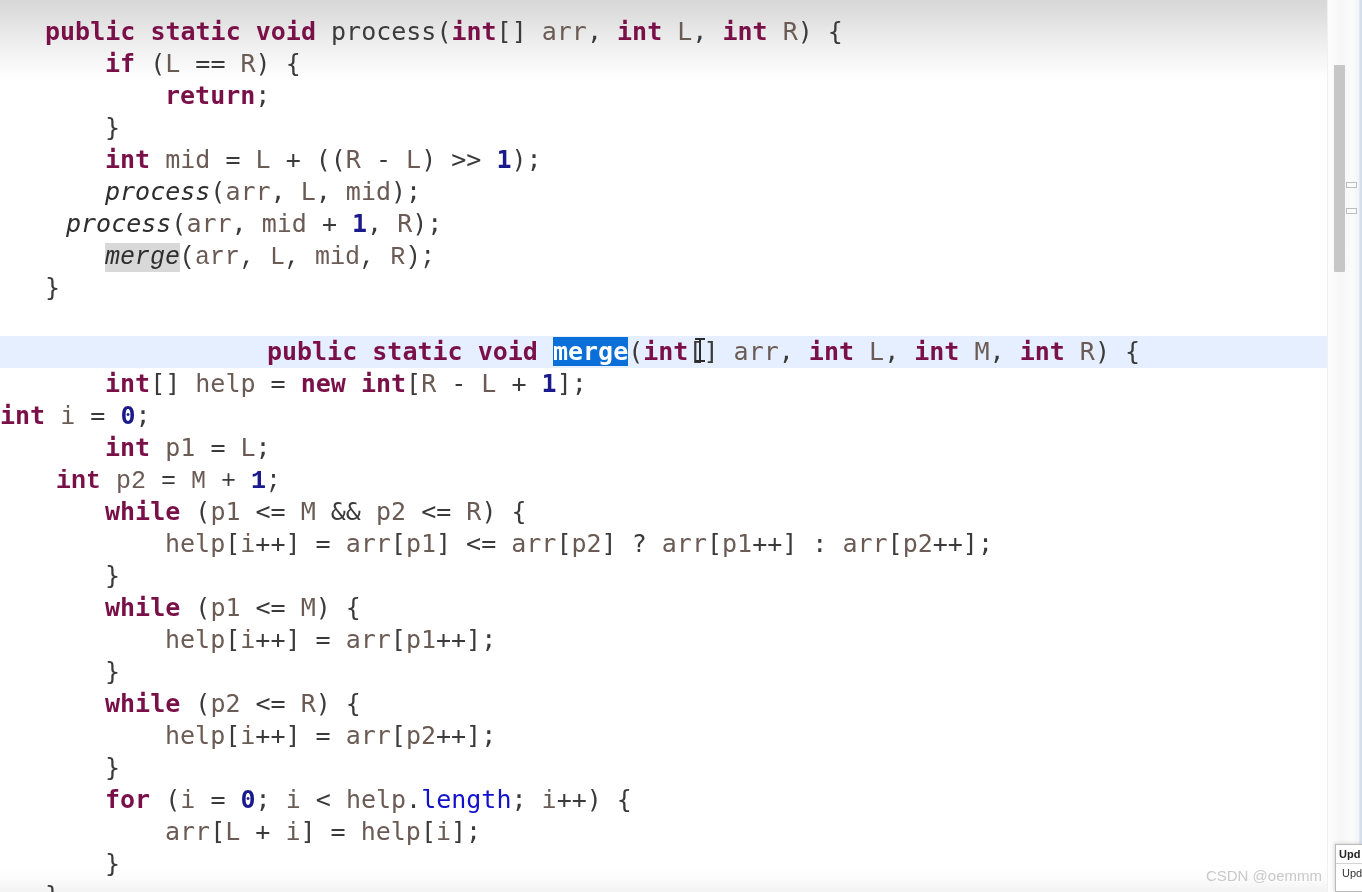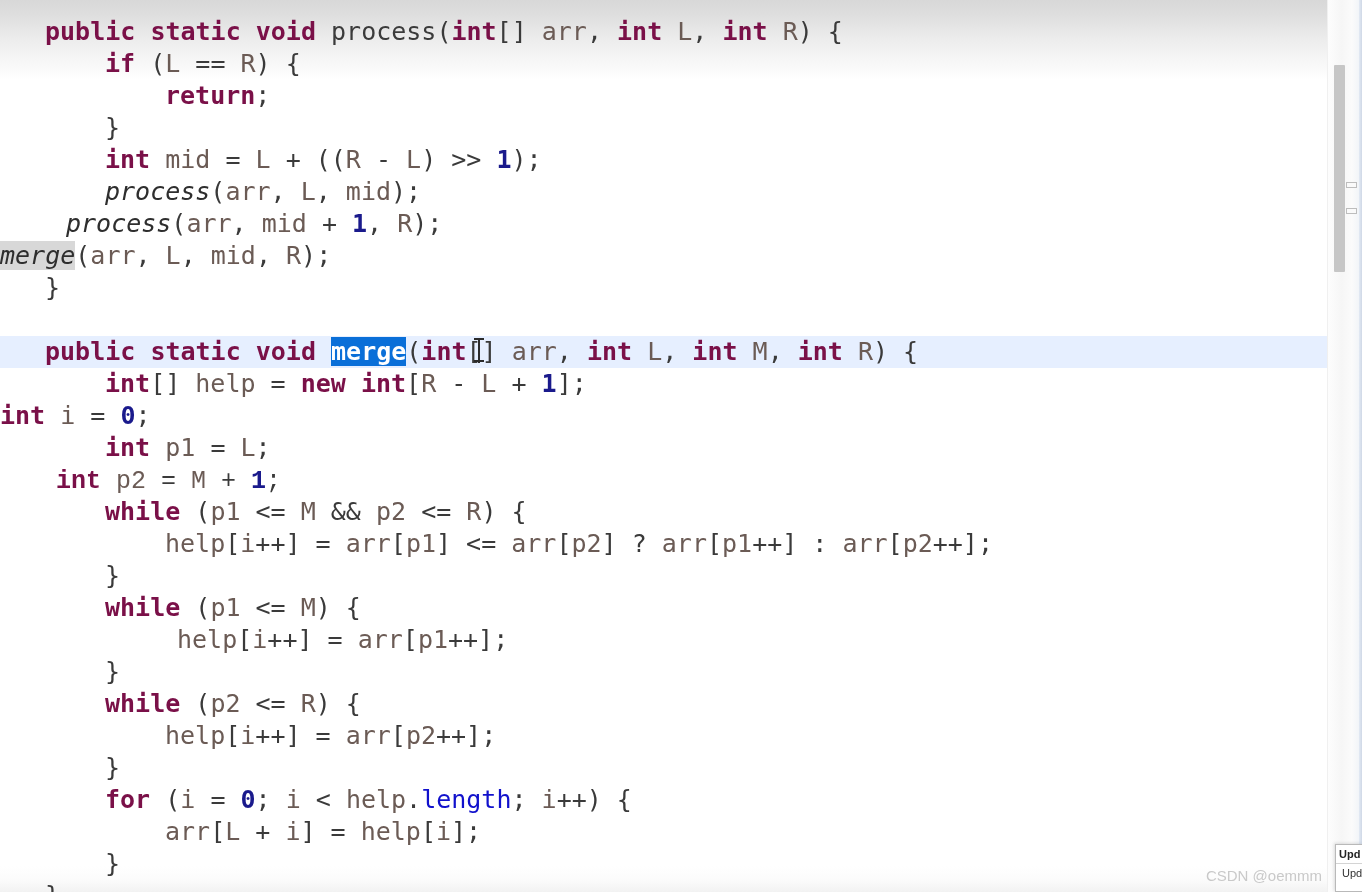--- a/index.html
+++ b/index.html
@@ -58,20 +58,21 @@
     font-size: 25px;
     white-space: pre;
     letter-spacing: 0px;
     color: #3a3a3a;
   }
   .code-line .txt { position: relative; z-index: 2; }
 
   
   .code-line.current {
     background: #e6efff;
+    text-align: center;
   }
   .code-line.current::after {
     content: "";
     position: absolute;
     right: 0; top: 0;
     width: 34px; height: 100%;
     background: #ffffff;
     z-index: 1;
   }
 
@@ -209,33 +210,33 @@
   <div id="bottom-gradient"></div>
 
   <div id="code-area">
       <div class="code-line"><span class="txt" style="padding-left: 45px;"><span class="kw">public</span><span class="punc"> </span><span class="kw">static</span><span class="punc"> </span><span class="kw">void</span><span class="punc"> </span><span class="ident">process</span><span class="punc">(</span><span class="kw">int</span><span class="punc">[] </span><span class="var">arr</span><span class="punc">, </span><span class="kw">int</span><span class="punc"> </span><span class="var">L</span><span class="punc">, </span><span class="kw">int</span><span class="punc"> </span><span class="var">R</span><span class="punc">) {</span></span></div>
       <div class="code-line"><span class="txt" style="padding-left: 105px;"><span class="kw">if</span><span class="punc"> (</span><span class="var">L</span><span class="punc"> == </span><span class="var">R</span><span class="punc">) {</span></span></div>
       <div class="code-line"><span class="txt" style="padding-left: 165px;"><span class="kw">return</span><span class="punc">;</span></span></div>
       <div class="code-line"><span class="txt" style="padding-left: 105px;"><span class="punc">}</span></span></div>
       <div class="code-line"><span class="txt" style="padding-left: 105px;"><span class="kw">int</span><span class="punc"> </span><span class="var">mid</span><span class="punc"> = </span><span class="var">L</span><span class="punc"> + ((</span><span class="var">R</span><span class="punc"> - </span><span class="var">L</span><span class="punc">) &gt;&gt; </span><span class="num">1</span><span class="punc">);</span></span></div>
       <div class="code-line"><span class="txt" style="padding-left: 105px;"><span class="mcall">process</span><span class="punc">(</span><span class="var">arr</span><span class="punc">, </span><span class="var">L</span><span class="punc">, </span><span class="var">mid</span><span class="punc">);</span></span></div>
       <div class="code-line"><span class="txt" style="padding-left: 66px;"><span class="mcall">process</span><span class="punc">(</span><span class="var">arr</span><span class="punc">, </span><span class="var">mid</span><span class="punc"> + </span><span class="num">1</span><span class="punc">, </span><span class="var">R</span><span class="punc">);</span></span></div>
-      <div class="code-line"><span class="txt" style=""><span class="mcall usage">merge</span><span class="punc">(</span><span class="var">arr</span><span class="punc">, </span><span class="var">L</span><span class="punc">, </span><span class="var">mid</span><span class="punc">, </span><span class="var">R</span><span class="punc">);</span></span></div>
+      <div class="code-line"><span class="txt" style="padding-left: 105px; font-family: Liberation Mono, monospace;"><span class="mcall usage">merge</span><span class="punc">(</span><span class="var">arr</span><span class="punc">, </span><span class="var">L</span><span class="punc">, </span><span class="var">mid</span><span class="punc">, </span><span class="var">R</span><span class="punc">);</span></span></div>
       <div class="code-line"><span class="txt" style="padding-left: 45px;"><span class="punc">}</span></span></div>
       <div class="code-line"><span class="txt" style="padding-left: 45px;">&nbsp;</span></div>
       <div class="code-line current"><span class="txt" style="padding-left: 45px;"><span class="kw">public</span><span class="punc"> </span><span class="kw">static</span><span class="punc"> </span><span class="kw">void</span><span class="punc"> </span><span class="sel">merge</span><span class="punc">(</span><span class="kw">int</span><span class="punc">[</span><span class="caret-ibeam"></span><span class="punc">] </span><span class="var">arr</span><span class="punc">, </span><span class="kw">int</span><span class="punc"> </span><span class="var">L</span><span class="punc">, </span><span class="kw">int</span><span class="punc"> </span><span class="var">M</span><span class="punc">, </span><span class="kw">int</span><span class="punc"> </span><span class="var">R</span><span class="punc">) {</span></span></div>
       <div class="code-line"><span class="txt" style="padding-left: 105px;"><span class="kw">int</span><span class="punc">[] </span><span class="var">help</span><span class="punc"> = </span><span class="kw">new</span><span class="punc"> </span><span class="kw">int</span><span class="punc">[</span><span class="var">R</span><span class="punc"> - </span><span class="var">L</span><span class="punc"> + </span><span class="num">1</span><span class="punc">];</span></span></div>
       <div class="code-line"><span class="txt" style=""><span class="kw">int</span><span class="punc"> </span><span class="var">i</span><span class="punc"> = </span><span class="num">0</span><span class="punc">;</span></span></div>
       <div class="code-line"><span class="txt" style="padding-left: 105px;"><span class="kw">int</span><span class="punc"> </span><span class="var">p1</span><span class="punc"> = </span><span class="var">L</span><span class="punc">;</span></span></div>
       <div class="code-line"><span class="txt" style="padding-left: 56px; font-family: Liberation Mono, monospace;"><span class="kw">int</span><span class="punc"> </span><span class="var">p2</span><span class="punc"> = </span><span class="var">M</span><span class="punc"> + </span><span class="num">1</span><span class="punc">;</span></span></div>
       <div class="code-line"><span class="txt" style="padding-left: 105px;"><span class="kw">while</span><span class="punc"> (</span><span class="var">p1</span><span class="punc"> &lt;= </span><span class="var">M</span><span class="punc"> &amp;&amp; </span><span class="var">p2</span><span class="punc"> &lt;= </span><span class="var">R</span><span class="punc">) {</span></span></div>
       <div class="code-line"><span class="txt" style="padding-left: 165px;"><span class="var">help</span><span class="punc">[</span><span class="var">i</span><span class="punc">++] = </span><span class="var">arr</span><span class="punc">[</span><span class="var">p1</span><span class="punc">] &lt;= </span><span class="var">arr</span><span class="punc">[</span><span class="var">p2</span><span class="punc">] ? </span><span class="var">arr</span><span class="punc">[</span><span class="var">p1</span><span class="punc">++] : </span><span class="var">arr</span><span class="punc">[</span><span class="var">p2</span><span class="punc">++];</span></span></div>
       <div class="code-line"><span class="txt" style="padding-left: 105px;"><span class="punc">}</span></span></div>
       <div class="code-line"><span class="txt" style="padding-left: 105px;"><span class="kw">while</span><span class="punc"> (</span><span class="var">p1</span><span class="punc"> &lt;= </span><span class="var">M</span><span class="punc">) {</span></span></div>
-      <div class="code-line"><span class="txt" style="padding-left: 165px; margin-left: 12px;"><span class="var">help</span><span class="punc">[</span><span class="var">i</span><span class="punc">++] = </span><span class="var">arr</span><span class="punc">[</span><span class="var">p1</span><span class="punc">++];</span></span></div>
+      <div class="code-line"><span class="txt" style="padding-left: 165px;"><span class="var">help</span><span class="punc">[</span><span class="var">i</span><span class="punc">++] = </span><span class="var">arr</span><span class="punc">[</span><span class="var">p1</span><span class="punc">++];</span></span></div>
       <div class="code-line"><span class="txt" style="padding-left: 105px;"><span class="punc">}</span></span></div>
       <div class="code-line"><span class="txt" style="padding-left: 105px;"><span class="kw">while</span><span class="punc"> (</span><span class="var">p2</span><span class="punc"> &lt;= </span><span class="var">R</span><span class="punc">) {</span></span></div>
       <div class="code-line"><span class="txt" style="padding-left: 165px;"><span class="var">help</span><span class="punc">[</span><span class="var">i</span><span class="punc">++] = </span><span class="var">arr</span><span class="punc">[</span><span class="var">p2</span><span class="punc">++];</span></span></div>
       <div class="code-line"><span class="txt" style="padding-left: 105px;"><span class="punc">}</span></span></div>
       <div class="code-line"><span class="txt" style="padding-left: 105px;"><span class="kw">for</span><span class="punc"> (</span><span class="var">i</span><span class="punc"> = </span><span class="num">0</span><span class="punc">; </span><span class="var">i</span><span class="punc"> &lt; </span><span class="var">help</span><span class="punc">.</span><span class="field">length</span><span class="punc">; </span><span class="var">i</span><span class="punc">++) {</span></span></div>
       <div class="code-line"><span class="txt" style="padding-left: 165px;"><span class="var">arr</span><span class="punc">[</span><span class="var">L</span><span class="punc"> + </span><span class="var">i</span><span class="punc">] = </span><span class="var">help</span><span class="punc">[</span><span class="var">i</span><span class="punc">];</span></span></div>
       <div class="code-line"><span class="txt" style="padding-left: 105px;"><span class="punc">}</span></span></div>
       <div class="code-line"><span class="txt" style="padding-left: 45px;"><span class="punc">}</span></span></div>
     </div>
 

